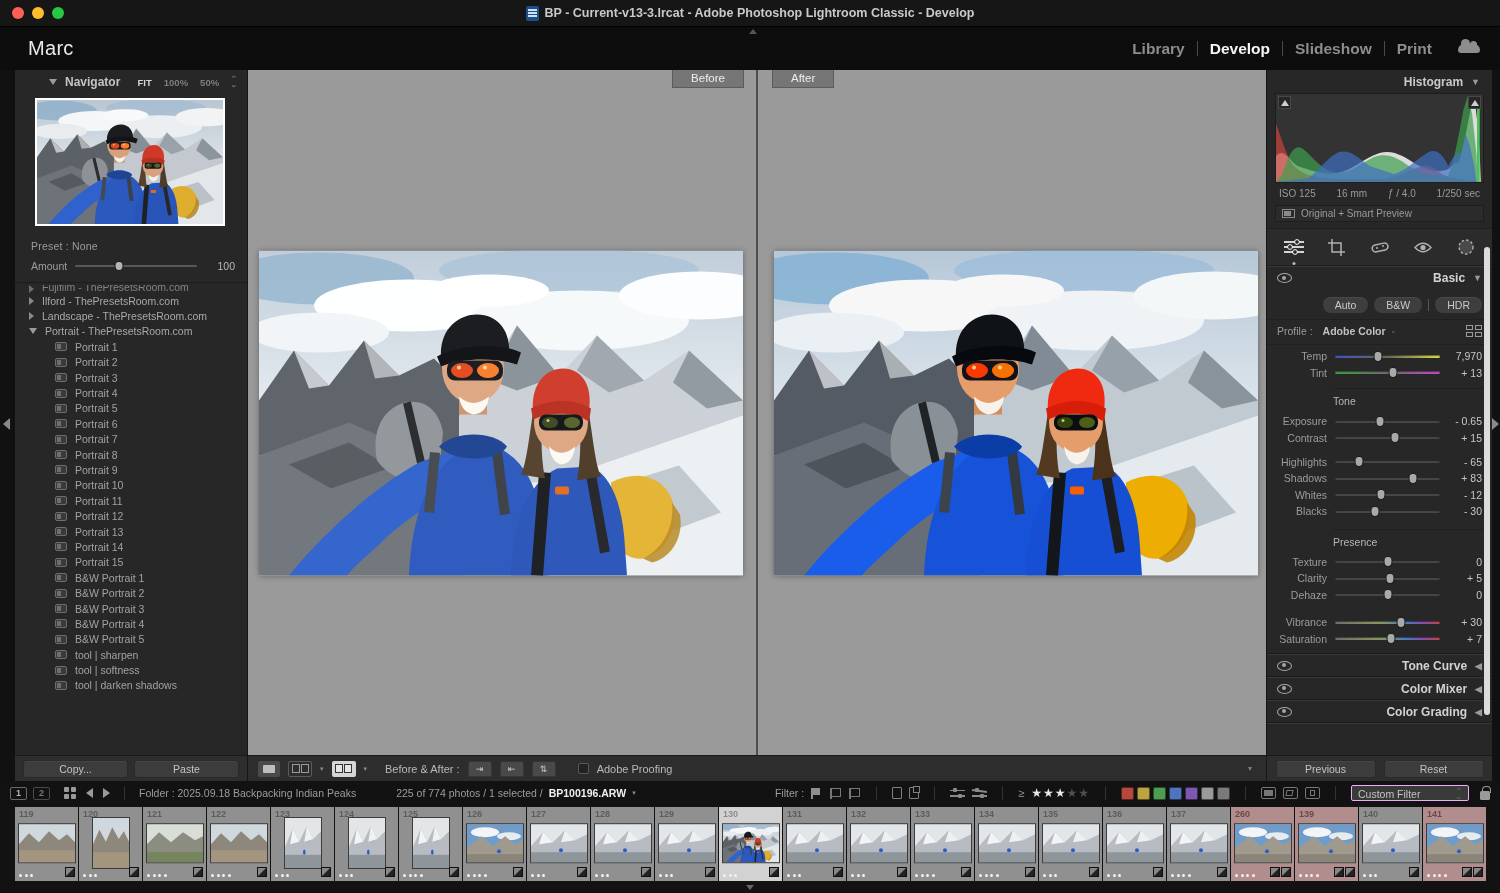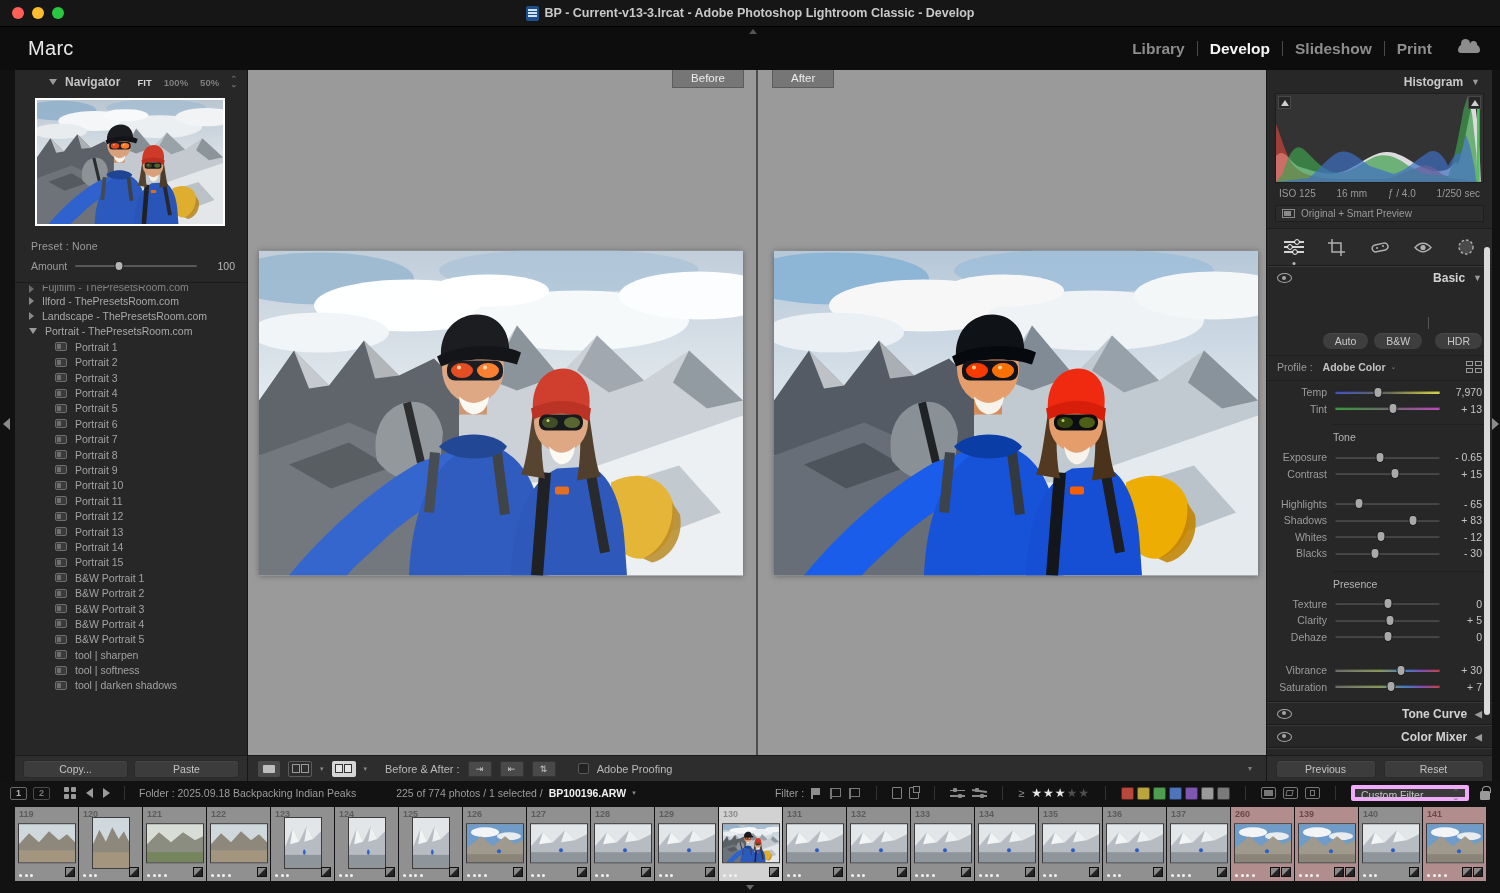--- a/index.html
+++ b/index.html
@@ -126,38 +126,38 @@
   .sect-hdr { height:23px; display:flex; align-items:center; padding:0 10px; color:#d2d2d2; font-size:12px; font-weight:700;
     border-top:1px solid #383838; box-shadow:0 -1px 0 #1b1b1b; }
   .sect-hdr .lbl { margin-left:auto; }
   .sect-hdr .arr { margin-left:8px; color:#9a9a9a; font-size:9px; }
   .eye { width:15px; height:10px; position:relative; display:inline-block; }
   .eye::before { content:""; position:absolute; inset:0; border:1px solid #a5a5a5; border-radius:50%; }
   .eye::after { content:""; position:absolute; left:5px; top:2.5px; width:4px; height:4px; border-radius:50%; background:#a5a5a5; }
   .basic-body { padding:4px 0 6px; }
   .abh-row { display:flex; justify-content:flex-end; align-items:center; gap:6px; padding:4px 10px 6px; }
   .pill { background:#3e3e3e; border-radius:8px; color:#c9c9c9; font-size:10.5px; padding:2px 12px;
-    box-shadow:inset 0 1px 0 rgba(255,255,255,.06);margin-top:36px; }
+    box-shadow:inset 0 1px 0 rgba(255,255,255,.06); }
   .pill-sep { width:1px; height:12px; background:#555; }
   .profile-row { display:flex; align-items:center; padding:5px 10px 7px; color:#9a9a9a; font-size:10.5px;
     border-top:1px solid #202020; border-bottom:1px solid #202020; }
   .profile-row .pv { color:#c2c2c2; margin-left:10px;font-weight:bold; }
   .grid-ico { margin-left:auto; width:16px; height:12px; display:grid; grid-template-columns:1fr 1fr; gap:2px; }
   .grid-ico i { border:1px solid #9a9a9a; }
   .wb-row { display:flex; align-items:center; padding:6px 10px 2px; color:#9a9a9a; font-size:10.5px; }
   .dropper { width:20px; height:22px; position:relative; }
   .dropper::before { content:""; position:absolute; left:3px; top:10px; width:11px; height:3px; background:#111;
     transform:rotate(-45deg); border-radius:2px; box-shadow:0 0 0 1px #0a0a0a; }
   .dropper::after { content:""; position:absolute; right:1px; top:3px; width:7px; height:7px; background:#0c0c0c; border-radius:50%; }
   .wb-mid { margin-left:38px; }
   .wb-val { margin-left:auto; color:#c2c2c2; }
   .caret2 { color:#7f7f7f; font-size:7px; margin-left:5px; }
   .sliders { padding:2px 10px 0; }
   .s-row { display:flex; align-items:center; height:15px; margin:1.5px 0; }
-  .s-row.gap { margin-top:15px; }
+  .s-row.gap { margin-top:9px; }
   .s-lbl { width:58px; text-align:right; color:#9c9c9c; font-size:10.5px; padding-right:8px; white-space:nowrap; }
   .s-track { flex:1; height:3px; border-radius:2px; background:#474747; position:relative;
      box-shadow:inset 0 1px 1px rgba(0,0,0,.5); }
   .s-track.temp { background:linear-gradient(to right,#4456c0,#6a6a58 50%,#ddda4d); }
   .s-track.tint { background:linear-gradient(to right,#3e9e42,#6c6c6c 50%,#c04ec0); }
   .s-track.rainbow { background:linear-gradient(to right,#6f6f6f,#8a9a60 42%,#4a7ec0 68%,#8052b2 82%,#c24848 100%); }
   .s-thumb { position:absolute; top:-4px; width:9px; height:11px; background:#a9a9a9; border:1px solid #1c1c1c;
     border-radius:45% 45% 52% 52%; transform:translateX(-50%); }
   .s-val { width:42px; text-align:right; color:#c6c6c6; font-size:10.5px; white-space:nowrap; }
   .sub-hdr { color:#b5b5b5; font-size:10.5px; margin:7px 0 3px 66px; }
@@ -194,22 +194,22 @@
   .badge-ico { width:10px; height:12px; border:1px solid #808080; border-radius:1px; position:relative; }
   .badge-ico.b::after{content:"";position:absolute;right:-2px;top:-2px;width:5px;height:5px;border:1px solid #808080;background:#121212;}
   .ge { color:#9a9a9a; font-size:11px; }
   .star { font-size:12px; color:#4f4f4f; letter-spacing:1px; }
   .star.on { color:#e9e9e9; }
   .chip { width:13px; height:13px; border-radius:2px; border:1px solid rgba(0,0,0,.5); }
   .mini-ico { width:15px; height:12px; border:1px solid #777; border-radius:2px; position:relative; }
   .mini-ico.m::after{content:"";position:absolute;inset:2px;background:#777;}
   .mini-ico.v::after{content:"";position:absolute;left:2px;top:2px;right:4px;bottom:2px;border:1px solid #777;transform:skewX(-12deg);}
   .mini-ico.i::after{content:"";position:absolute;inset:2px 4px;border:1px solid #777;}
-  .filter-dd { width:118px; height:16px; background:#3a3a3a; border:4px solid #f0abfc; border-radius:2px;
-    display:flex; align-items:flex-start; padding:0 6px; color:#c3c3c3; font-size:10.5px; justify-content:space-between; }
+  .filter-dd { width:118px; height:16px; background:#3a3a3a; border:1px solid #f0abfc; border-radius:2px;
+    display:flex; align-items:flex-end; padding:0 6px; color:#c3c3c3; font-size:10.5px; justify-content:space-between; }
   .lock { width:10px; height:9px; background:#9a9a9a; border-radius:1.5px; position:relative; margin-left:4px; margin-top:4px;}
   .lock::before{content:"";position:absolute;left:1.5px;top:-5px;width:7px;height:6px;border:1.5px solid #9a9a9a;border-bottom:none;border-radius:4px 4px 0 0;}
   .fs-thumbs { flex:1; display:flex; align-items:stretch; padding:2px 0 0 15px; gap:1px; overflow:hidden; }
   .cell { width:63px; position:relative; background:#909090; flex:none; }
   .cell.selected { background:#d2d2d2; }
   .cell.red { background:#b18d8d; }
   .cell .num { position:absolute; top:2px; left:4px; font-size:9px; color:#5c5c5c; font-weight:700; }
   .cell.selected .num { color:#8c8c8c; }
   .cell.red .num { color:#6e4848; }
   .cell .ph { position:absolute; left:50%; top:50%; transform:translate(-50%,-52%); box-shadow:0 0 0 1px #3c3c3c; background:#aaa; }

